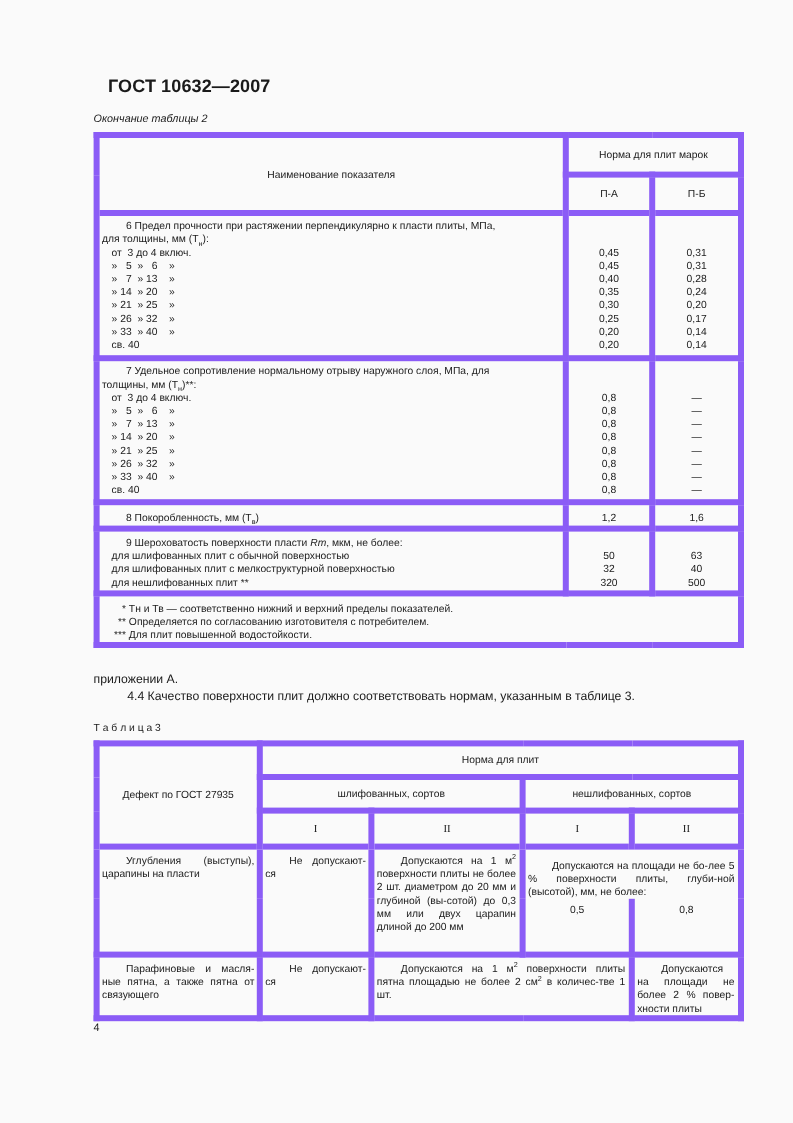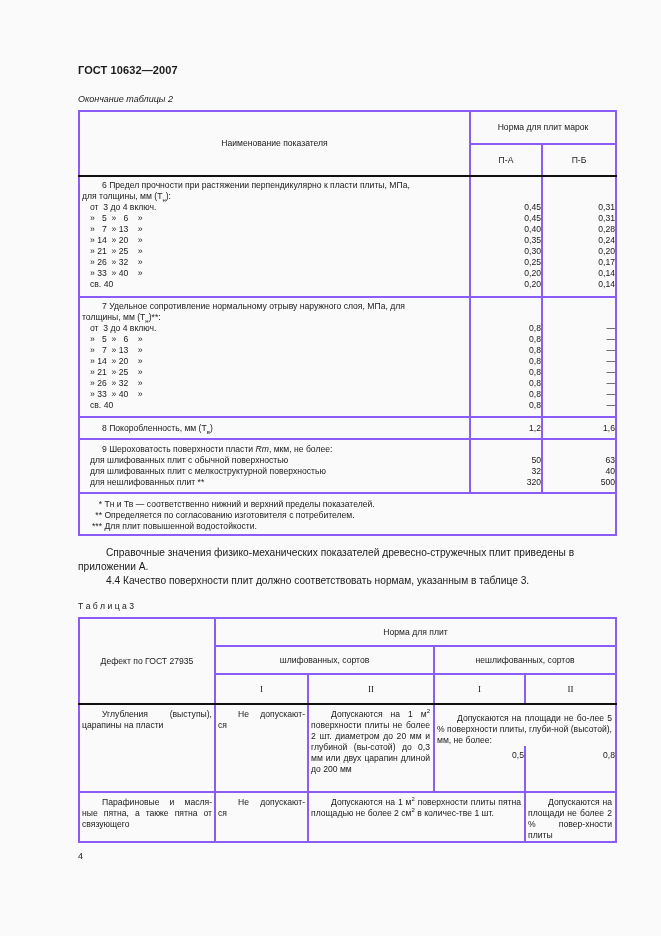--- a/index.html
+++ b/index.html
@@ -5,27 +5,27 @@
   html, body { margin: 0; padding: 0; }
   body {
     width: 661px; height: 936px;
     background: #fafafa;
     position: relative;
     font-family: "Liberation Sans", sans-serif;
     color: #1a1a1a;
     overflow: hidden;
   }
   .abs { position: absolute; }
-  .doc-title { left: 78px; top: 64px; font-size: 11px; font-weight: bold; letter-spacing: 0.1px; }
+  .doc-title { left: 90px; top: 64px; font-size: 15px; font-weight: bold; letter-spacing: 0.1px; }
   .caption-italic { left: 78px; top: 94px; font-size: 9px; font-style: italic; }
   table { border-collapse: collapse; position: absolute; table-layout: fixed; }
-  td { border: 2px solid #8b5cf6; padding: 0; vertical-align: top; font-size: 8.6px; line-height: 11px; }
+  td { border: 5px solid #8b5cf6; padding: 0; vertical-align: top; font-size: 8.6px; line-height: 11px; }
   .thick-bottom { border-bottom: 2px solid #111; }
   .center { text-align: center; vertical-align: middle; }
-  .num { text-align: right; }
+  .num { text-align: center; }
   .indent { text-indent: 20px; }
   .row-lines div { white-space: pre; }
   .roman { font-family: "Liberation Serif", serif; font-size: 9px; }
   .para { font-size: 10.2px; line-height: 14px; }
   .just { text-align: justify; margin-top: 20px; }
   sub, sup { font-size: 6px; line-height: 0; }
 </style>
 </head>
 <body>
 
@@ -156,21 +156,21 @@
       <div><span style="display:inline-block;width:18px;text-align:right;">*</span> <span>Тн и Тв — соответственно нижний и верхний пределы показателей.</span></div>
       <div><span style="display:inline-block;width:18px;text-align:right;">**</span> <span>Определяется по согласованию изготовителя с потребителем.</span></div>
       <div><span style="display:inline-block;width:18px;text-align:right;">***</span> <span>Для плит повышенной водостойкости.</span></div>
     </td>
   </tr>
 </tbody>
   </table>
 
 <div class="abs para" style="left:78px; top:546px; width:537px;">
   <div style="text-indent:28px;">
-    <span>Справочные значения физико-механических показателей древесно-стружечных плит приведены в</span><br><span>приложении А.</span>
+    <br><span>приложении А.</span>
   </div>
   <div style="text-indent:28px;">4.4  Качество поверхности плит должно соответствовать нормам, указанным в таблице 3.</div>
 </div>
 <div class="abs" style="left:78px; top:601px; font-size:8.6px;">Т а б л и ц а   3</div>
 
 <table style="left:78px; top:617px; width:537px;">
   <colgroup>
     <col style="width:136px">
       <col style="width:93px">
       <col style="width:126px">

